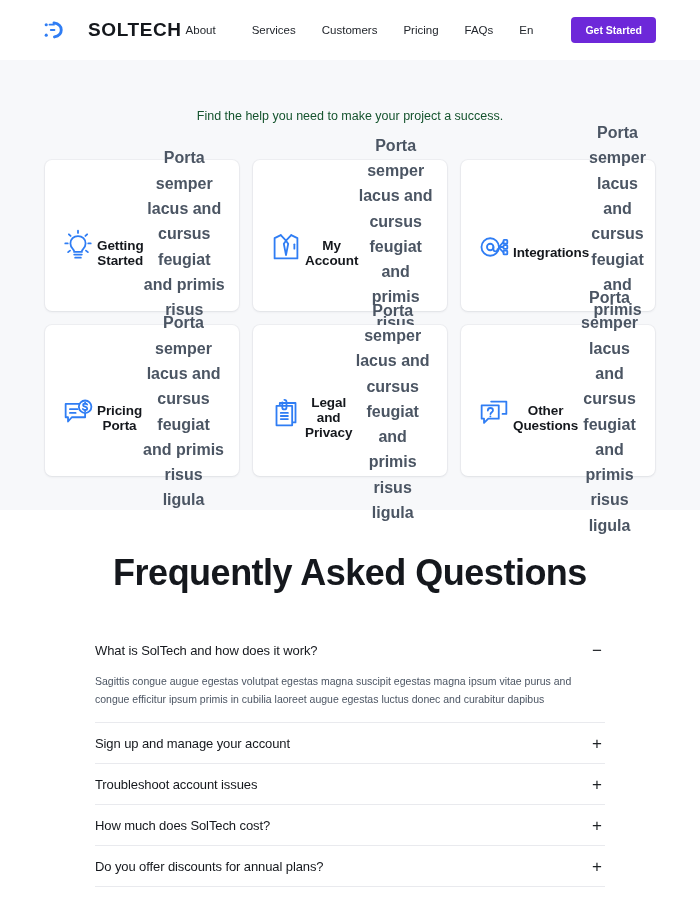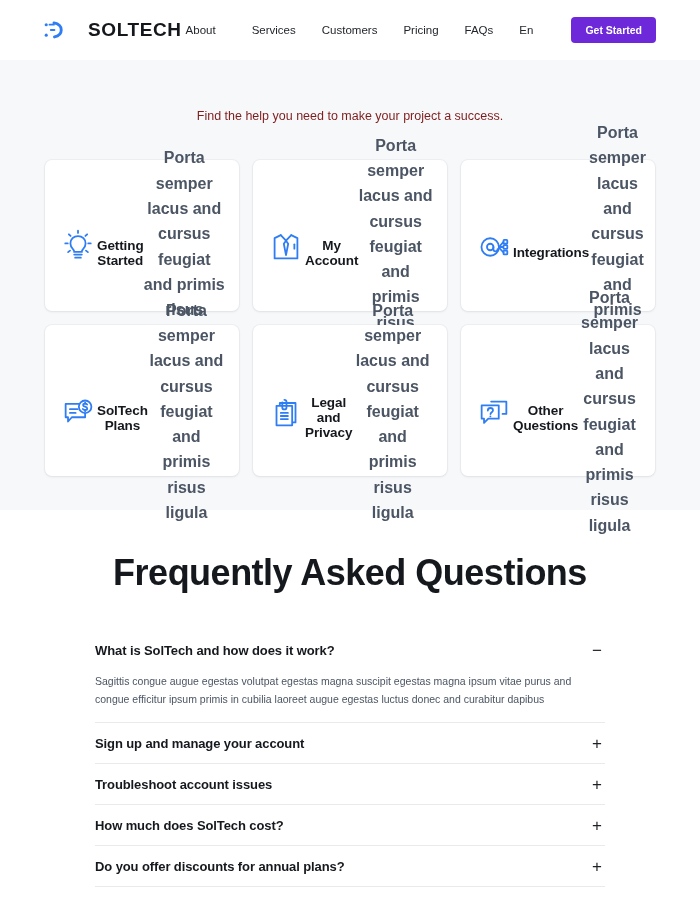--- a/index.html
+++ b/index.html
@@ -83,21 +83,21 @@
     text-align: center;
     font-size: 38px;
     font-weight: bold;
     letter-spacing: -0.8px;
     color: #15181d;
     line-height: 1.15;
   }
   .hero-sub {
     text-align: center;
     font-size: 12.5px;
-    color: #7f1d1d;
+    color: #14532d;
     margin-top: 15px;
   }
 
   
   .grid {
     display: grid;
     grid-template-columns: repeat(3, 194px);
     gap: 14px;
     justify-content: center;
     margin-top: 37px;
@@ -156,21 +156,21 @@
   .faq-item:first-child { border-top: none; }
   .faq-q-row {
     display: flex;
     align-items: center;
     justify-content: space-between;
     padding: 12px 0 11px 0;
     cursor: pointer;
   }
   .faq-q {
     font-size: 13px;
-    font-weight: bold;
+    font-weight: normal;
     color: #15181d;
     letter-spacing: -0.1px;
   }
   .faq-toggle {
     font-size: 17px;
     color: #1d2125;
     line-height: 1;
     width: 16px;
     text-align: center;
     font-weight: 400;
@@ -266,21 +266,21 @@
     <div class="card">
       <div class="card-icon">
         <svg width="38" height="38" viewBox="0 0 40 40" fill="none" stroke="#2f7df4" stroke-width="1.9" stroke-linejoin="round" stroke-linecap="round">
           <path d="M7 11.5h20.5v14H13.5L9.5 30v-4.5H7v-14z"></path>
           <path d="M11.5 17h8M11.5 21h6"></path>
           <circle cx="27.5" cy="14.5" r="6.6" fill="#ffffff"></circle>
           <path d="M29.6 12.2c-.5-.7-1.3-1-2.2-1-1.2 0-2 .7-2 1.6 0 2.2 4.3 1.1 4.3 3.4 0 1-.9 1.7-2.2 1.7-1 0-1.9-.4-2.4-1.1"></path>
           <path d="M27.5 10v1.2M27.5 17.9v1.2"></path>
         </svg>
       </div>
-      <div class="card-title">SolTech Plans</div>
+      <div class="card-title">Pricing Porta</div>
       <div class="card-desc">Porta semper lacus and cursus feugiat and primis risus ligula</div>
     </div>
 
     <div class="card">
       <div class="card-icon">
         <svg width="38" height="38" viewBox="0 0 40 40" fill="none" stroke="#2f7df4" stroke-width="1.9" stroke-linejoin="round" stroke-linecap="round">
           <path d="M13.5 10.5H30v20.5H13.5z"></path>
           <path d="M10 13.5h16.5V34H10z" fill="#ffffff"></path>
           <path d="M14.5 21h7.5M14.5 24.2h7.5M14.5 27.4h7.5"></path>
           <path d="M18.3 7.2c1.3 0 2.2 1 2.2 2.2v5.8c0 1.2-1 2.1-2.2 2.1s-2.2-.9-2.2-2.1V9.8"></path>

